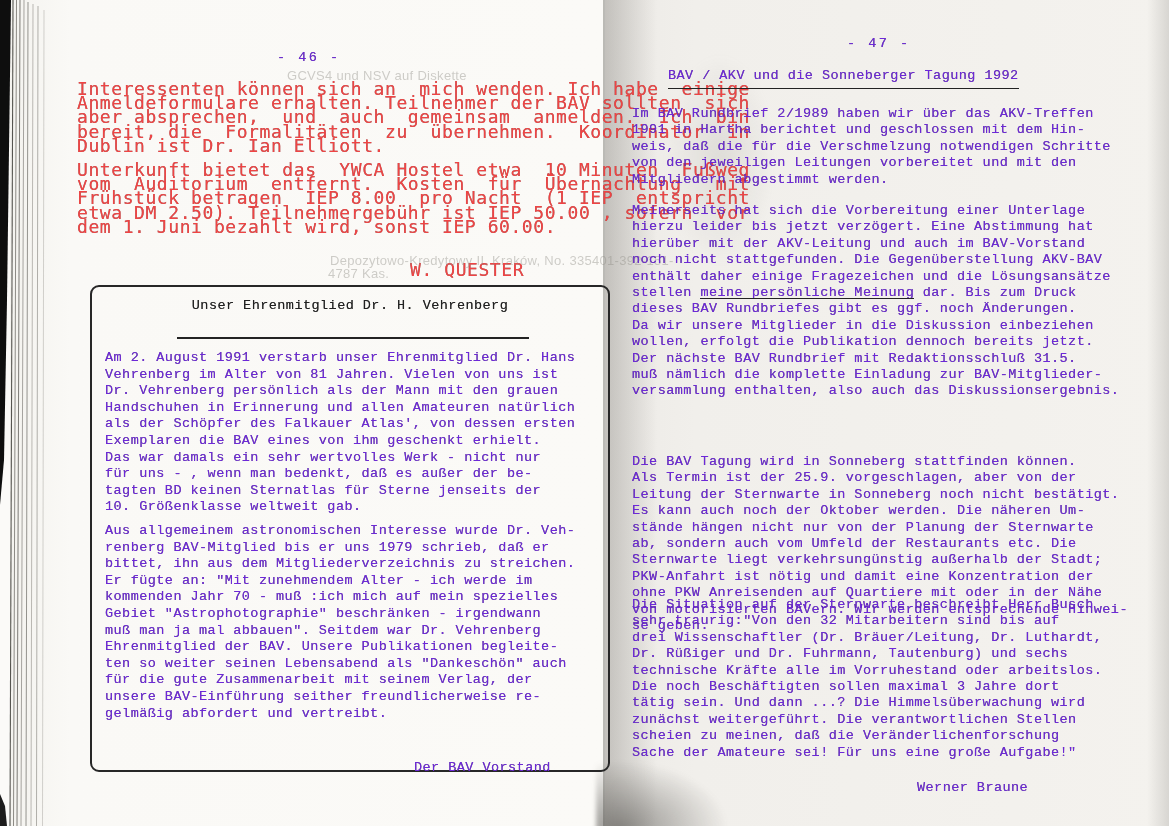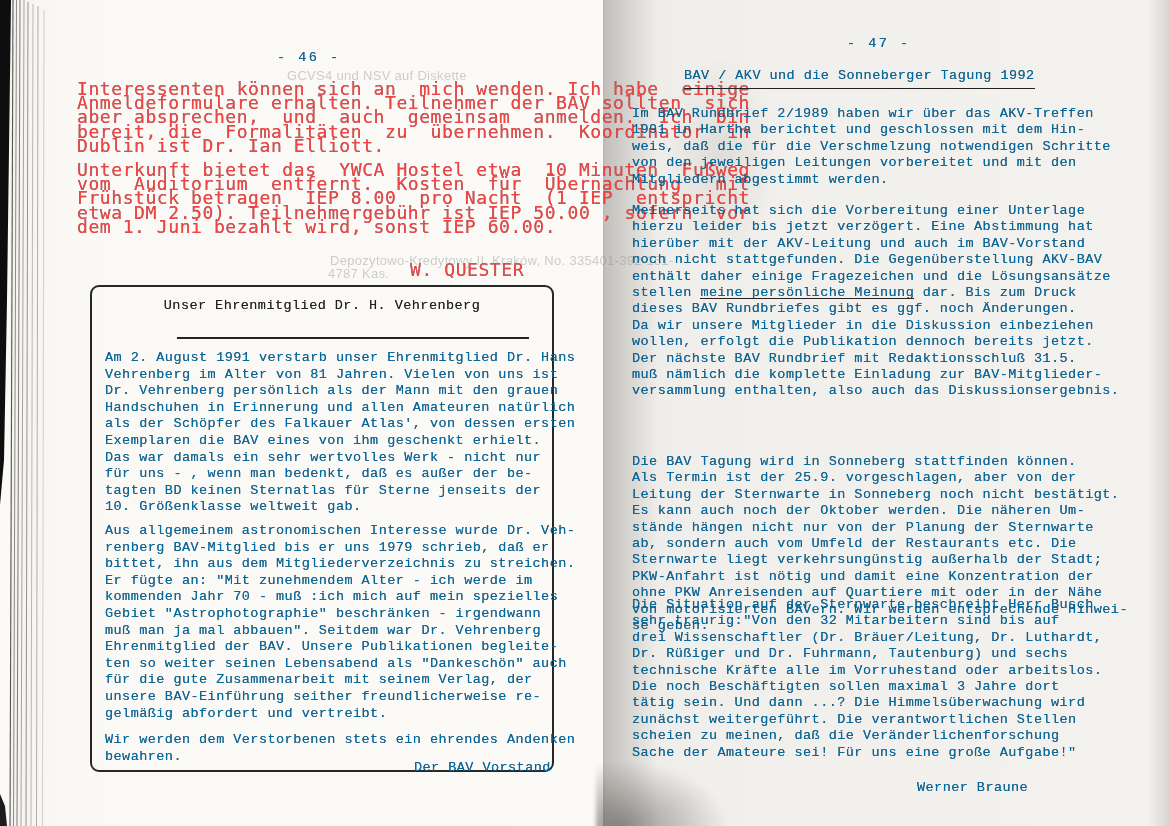--- a/index.html
+++ b/index.html
@@ -38,21 +38,21 @@
     background:linear-gradient(270deg, rgba(150,148,143,.30), rgba(150,148,143,0));
   }
   .smudge {
     position:absolute; left:665px; top:55px; width:110px; height:210px;
     background:radial-gradient(closest-side, rgba(158,155,148,.22), transparent);
     filter:blur(3px);
   }
 
   
   .typ {
-    position:absolute; white-space:pre; color:#0369a1;
+    position:absolute; white-space:pre; color:#6d28d9;
     font-family:"Liberation Mono", monospace;
     font-size:13.5px; line-height:16.6px; letter-spacing:0.45px;
     text-shadow:0 0 0.55px rgba(25,25,25,.6);
   }
   .rp .typ { line-height:16.4px; }
   .sansmono {
     position:absolute; white-space:pre; color:#ef4444;
     font-family:"DejaVu Sans Mono", monospace;
     font-size:18px; line-height:14.2px; letter-spacing:0.57px;
     text-shadow:0 0 0.5px rgba(25,25,25,.55);
@@ -61,21 +61,21 @@
 
   .article-title {
     border-bottom:1.6px solid #222; padding-bottom:4px;
   }
   .phrase-underline {
     position:absolute; height:1.4px; background:#232323;
   }
 
   
   .obit-box {
-    position:absolute; left:90px; top:285px; width:464px; height:487px;
+    position:absolute; left:90px; top:285px; width:520px; height:487px;
     border:2px solid #272727; border-radius:9px;
     box-sizing:border-box;
   }
   .obit-head {
     position:absolute; left:0; width:100%; text-align:center; white-space:pre;
     color:#212121; font-family:"Liberation Mono", monospace;
     font-size:13.5px; letter-spacing:0.45px; text-shadow:0 0 0.55px rgba(25,25,25,.6);
   }
   .head-underline {
     position:absolute; left:85px; top:50px; width:352px; height:1.6px; background:#232323;
@@ -158,32 +158,30 @@
 Er fügte an: "Mit zunehmendem Alter - ich werde im
 kommenden Jahr 70 - muß :ich mich auf mein spezielles
 Gebiet "Astrophotographie" beschränken - irgendwann
 muß man ja mal abbauen". Seitdem war Dr. Vehrenberg
 Ehrenmitglied der BAV. Unsere Publikationen begleite-
 ten so weiter seinen Lebensabend als "Dankeschön" auch
 für die gute Zusammenarbeit mit seinem Verlag, der
 unsere BAV-Einführung seither freundlicherweise re-
 gelmäßig abfordert und vertreibt.</div>
 
-      <div class="typ" style="left:13px; top:445px;">Wir werden dem Verstorbenen stets ein ehrendes Andenken
-bewahren.</div>
 
       <div class="typ" style="left:322px; top:473px;">Der BAV Vorstand</div>
     </div>
   </div>
 
   <div class="layer rp">
 
     <div class="typ pageno" style="left:847px; top:36px;">- 47 -</div>
 
-    <div class="typ article-title" style="left:684px; top:68px;">BAV / AKV und die Sonneberger Tagung 1992</div>
+    <div class="typ article-title" style="left:668px; top:68px;">BAV / AKV und die Sonneberger Tagung 1992</div>
 
     <div class="typ" style="left:632px; top:106px;">Im BAV Rundbrief 2/1989 haben wir über das AKV-Treffen
 1991 in Hartha berichtet und geschlossen mit dem Hin-
 weis, daß die für die Verschmelzung notwendigen Schritte
 von den jeweiligen Leitungen vorbereitet und mit den
 Mitgliedern abgestimmt werden.</div>
 
     <div class="typ" style="left:632px; top:203px;">Meinerseits hat sich die Vorbereitung einer Unterlage
 hierzu leider bis jetzt verzögert. Eine Abstimmung hat
 hierüber mit der AKV-Leitung und auch im BAV-Vorstand

